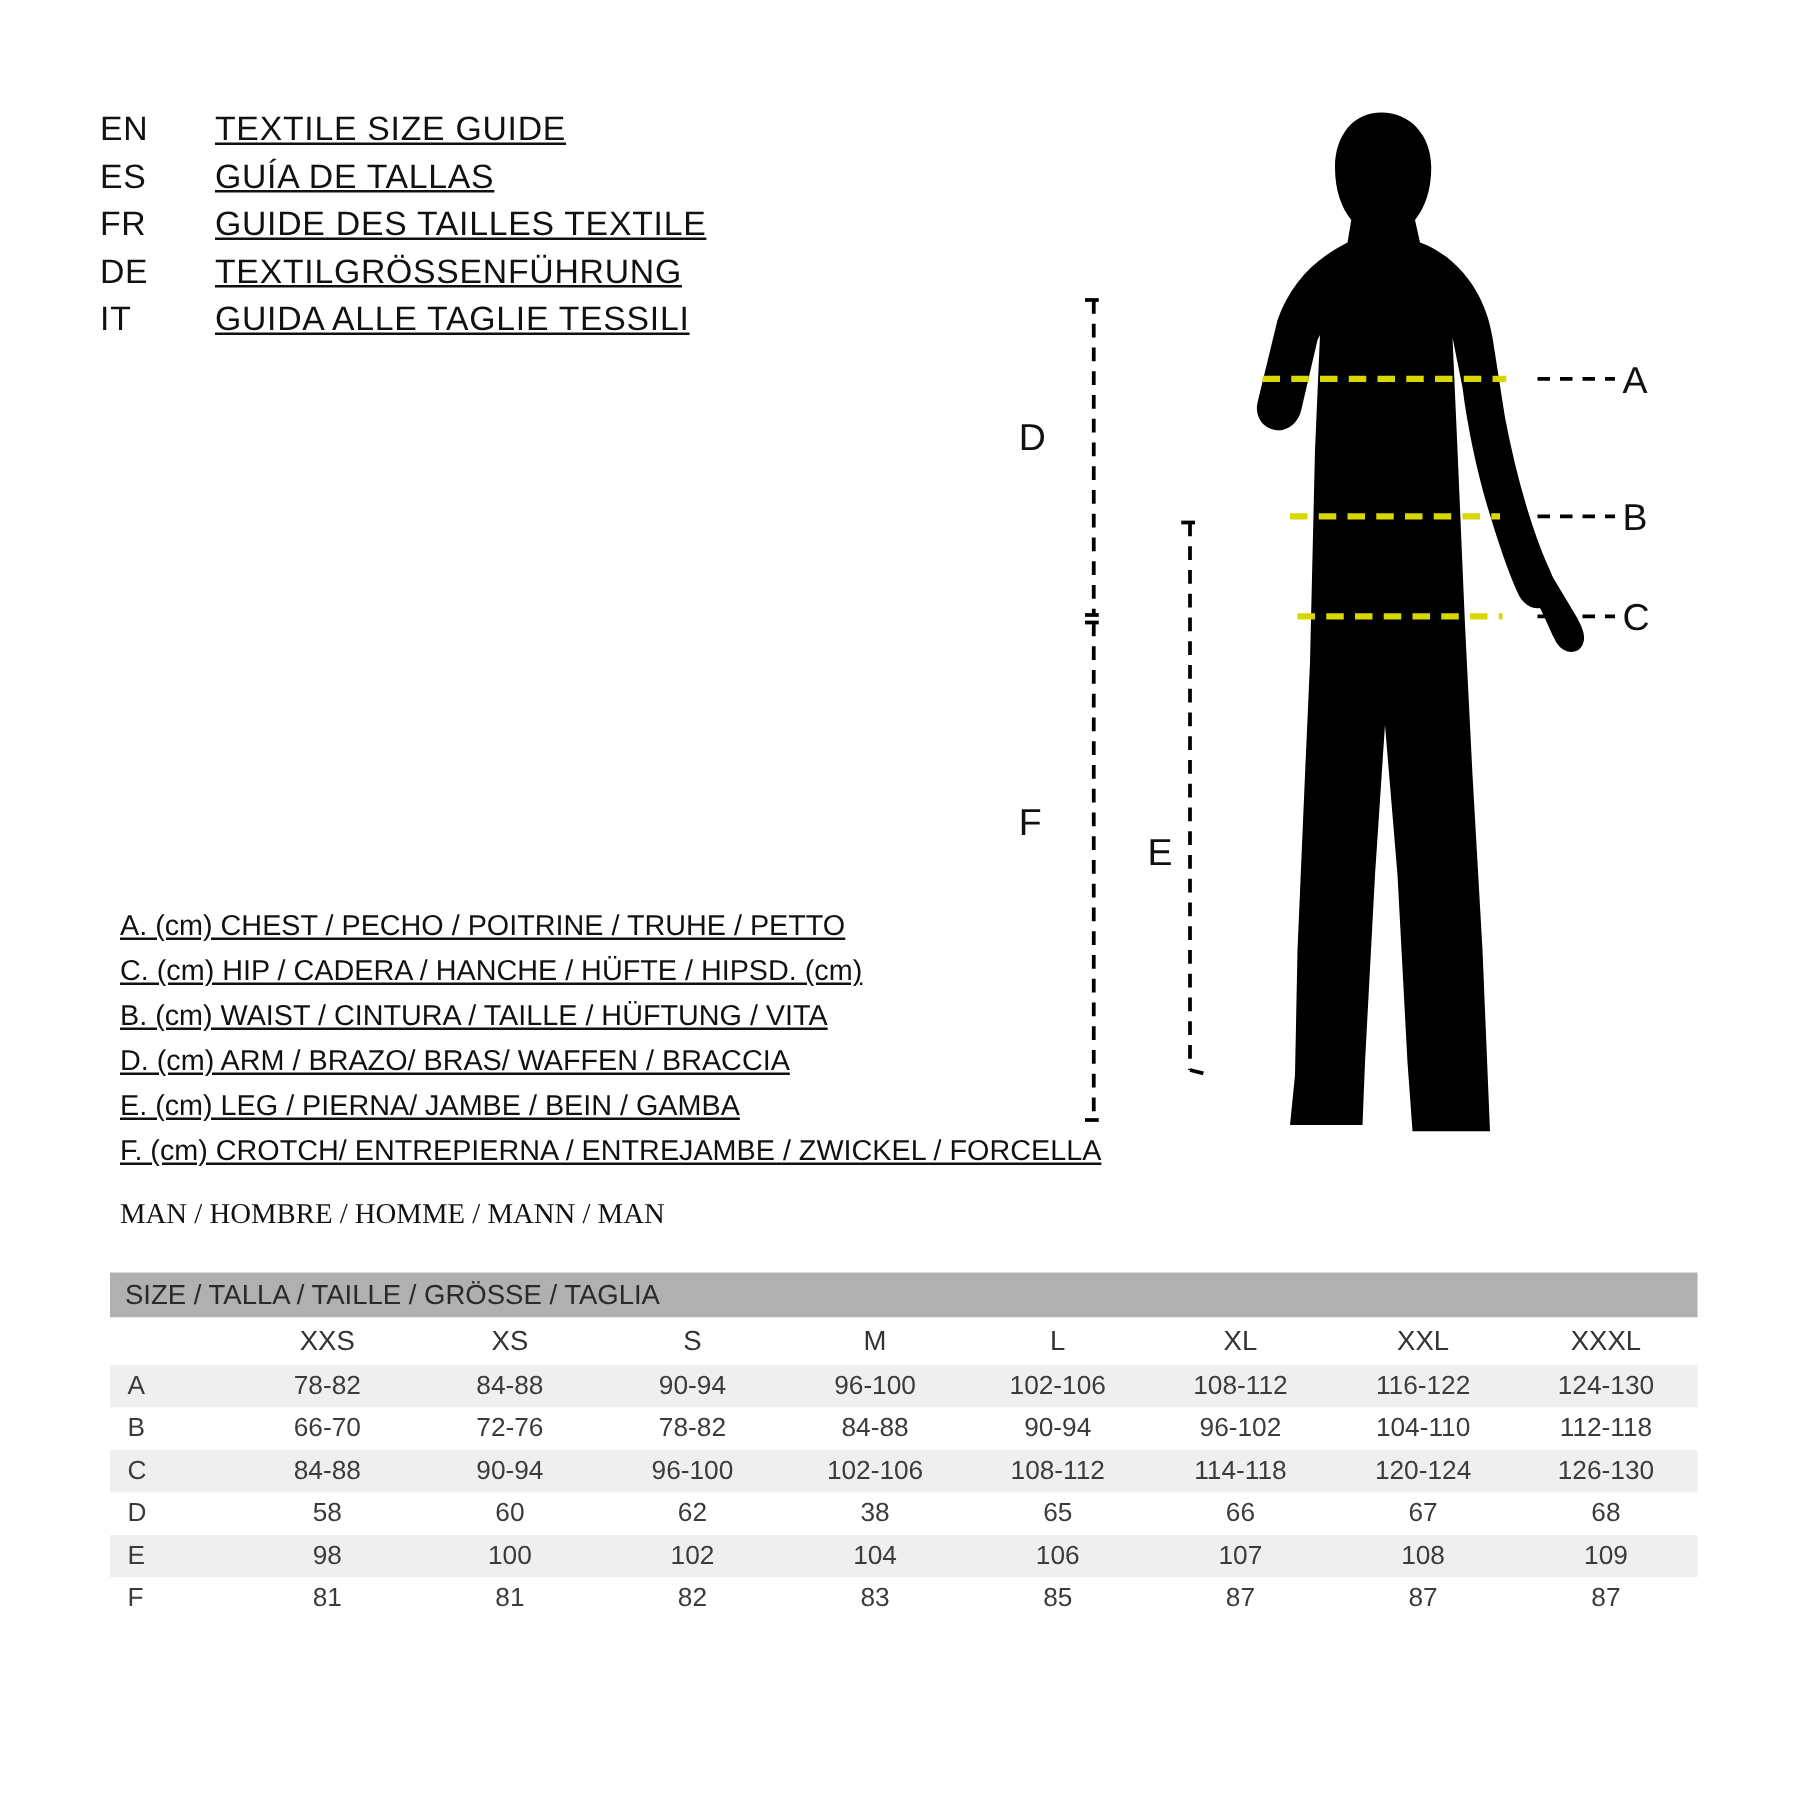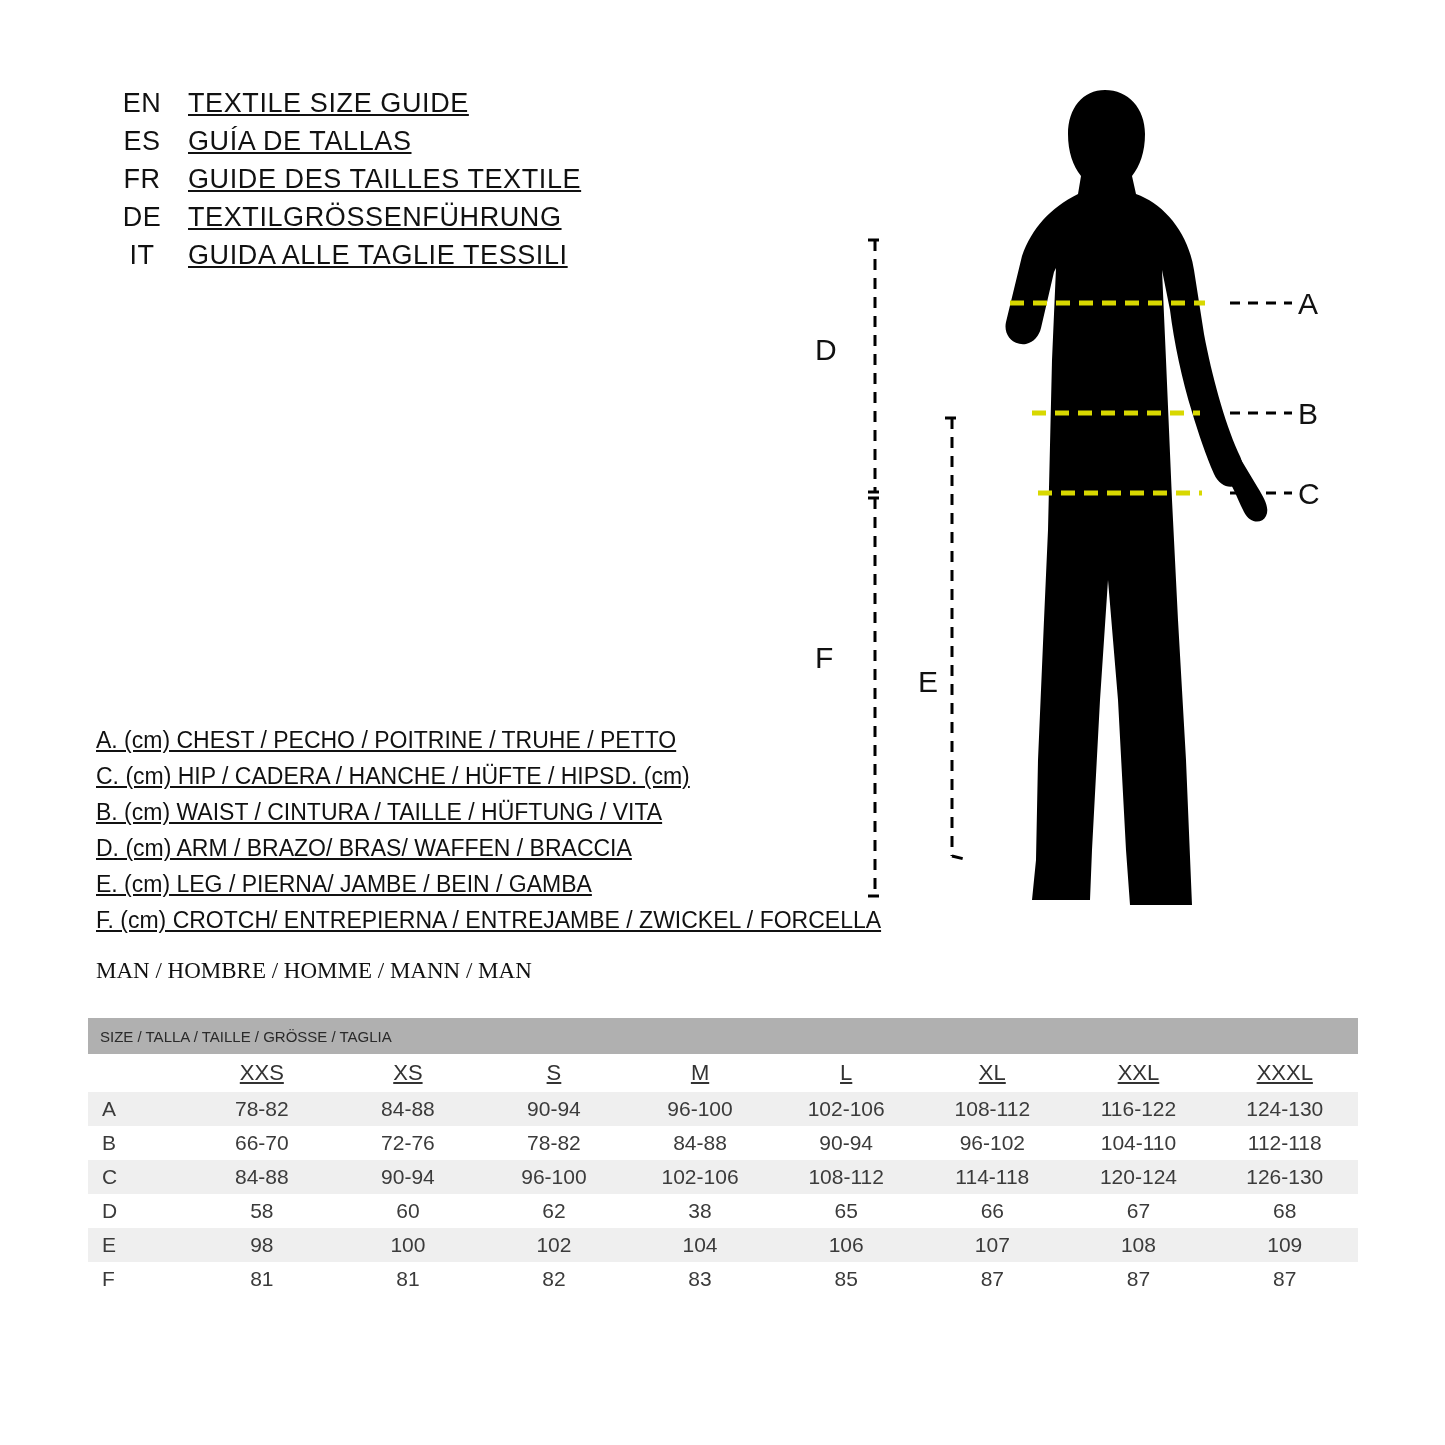--- a/index.html
+++ b/index.html
@@ -12,24 +12,23 @@
     height: 1445px;
     font-family: "Liberation Sans", sans-serif;
     color: #1a1a1a;
     position: relative;
     overflow: hidden;
   }
 
   
   .titles {
     position: absolute;
-    left: 96px;
+    left: 80px;
     top: 88px;
     width: 640px;
-    text-align: center;
   }
   .title-row {
     display: flex;
     align-items: baseline;
     height: 38px;
     font-size: 27px;
     letter-spacing: 0.6px;
     color: #111111;
   }
   .title-row .lang {
@@ -92,28 +91,27 @@
     height: 34px;
     font-weight: normal;
     text-align: center;
   }
   .size-table .hdr-row td {
     background: #b0b0b0;
     color: #2a2a2a;
     text-align: left;
     padding-left: 12px;
     height: 36px;
-    font-size: 15px;
+    font-size: 22px;
   }
   .size-table .sizes-row td {
     background: #ffffff;
     height: 38px;
     font-size: 22px;
     color: #333333;
-    text-decoration: underline;
   }
   .size-table tbody tr.shaded td {
     background: #efefef;
   }
   .size-table tbody tr.plain td {
     background: #ffffff;
   }
   .size-table td.rowlabel {
     text-align: left;
     padding-left: 14px;

